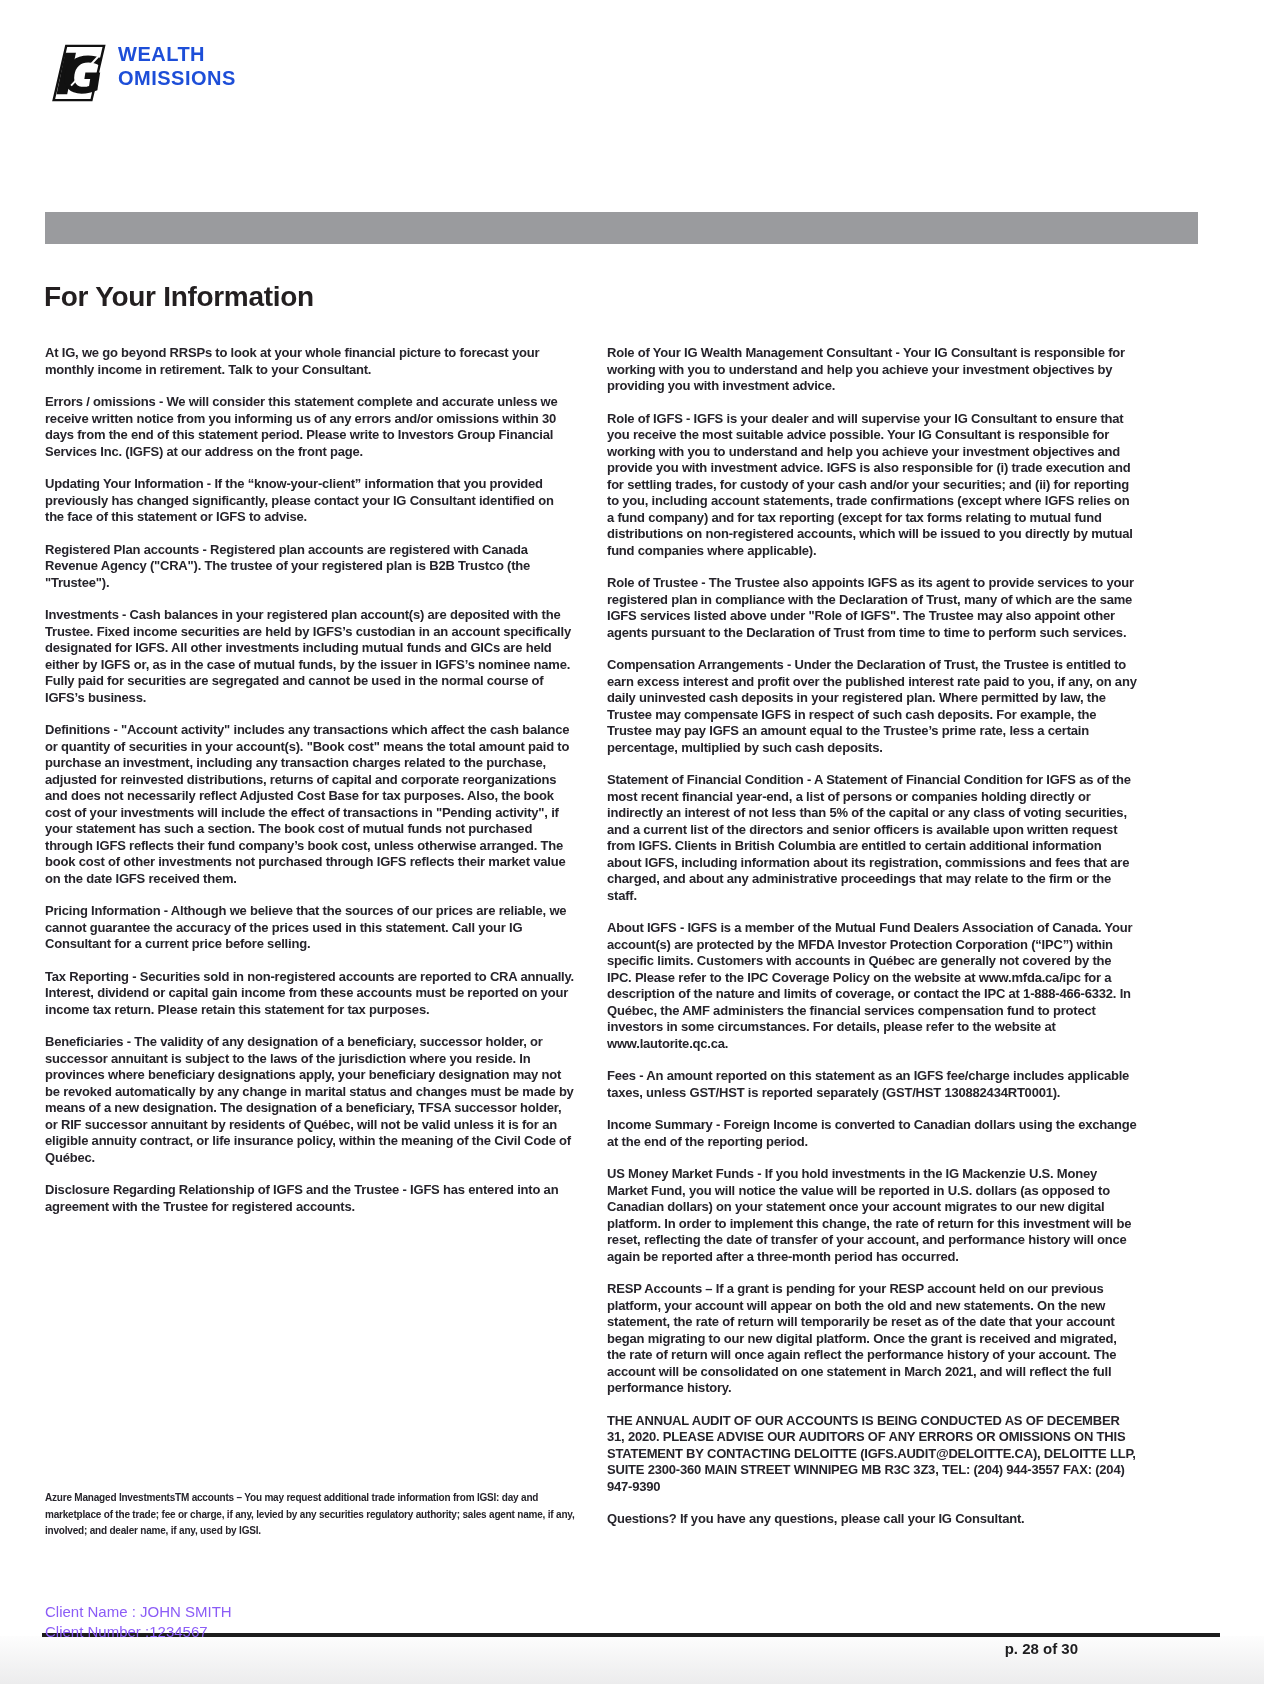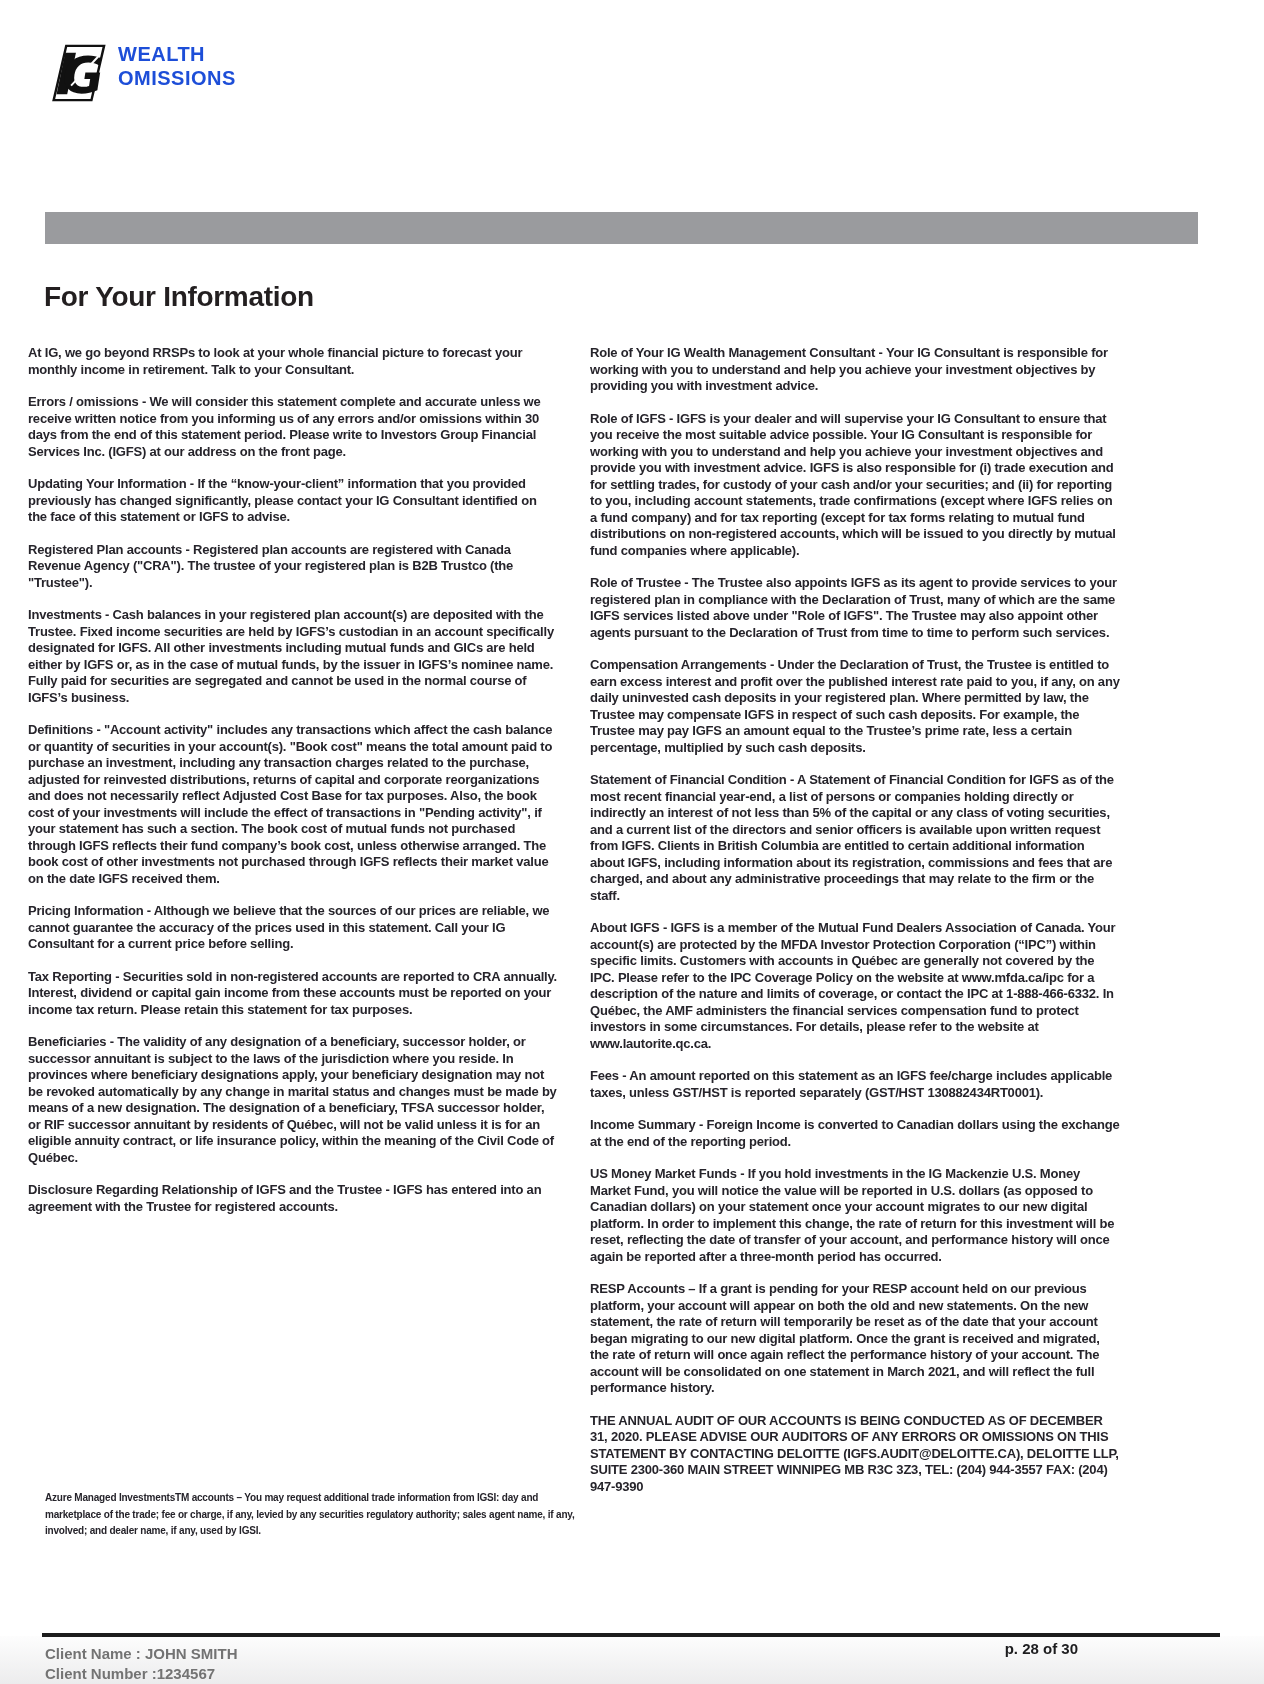--- a/index.html
+++ b/index.html
@@ -20,21 +20,21 @@
   }
   .divider-bar{
     position:absolute;left:45px;top:212px;width:1153px;height:32px;
     background:#9a9b9e;
   }
   .page-title{
     position:absolute;left:44px;top:262px;
     font-size:28px;font-weight:bold;color:#231f20;letter-spacing:-0.3px;
   }
   .columns{
-    position:absolute;left:28px;top:345px;width:1092px;
+    position:absolute;left:45px;top:345px;width:1092px;
     display:flex;gap:32px;justify-content:space-between;
   }
   .col{width:530px;}
   .para{
     margin:0 0 16px 0;
     font-size:13px;line-height:16.5px;font-weight:bold;
     letter-spacing:-0.2px;color:#26242b;
     text-align:left;
   }
   .azure-note{
@@ -44,22 +44,22 @@
   }
   .footer-bg{
     position:absolute;left:0;right:0;top:1636px;height:48px;
     background:linear-gradient(180deg,#fdfdfd 0%,#ececed 100%);
   }
   .footer-line{
     position:absolute;left:42px;top:1633px;width:1178px;height:4px;
     background:#1c1c1c;
   }
   .footer-client{
-    position:absolute;left:45px;top:1644px;
-    font-size:15px;line-height:20px;font-weight:bold;color:#737373;
+    position:absolute;left:45px;top:1602px;
+    font-size:15px;line-height:20px;font-weight:normal;color:#8b5cf6;
   }
   .footer-page{
     position:absolute;right:186px;top:1640px;
     font-size:15px;font-weight:bold;color:#1d1d1f;
   }
 </style>
 </head>
 <body>
 
 <div class="page">
@@ -100,20 +100,21 @@
         <p class="para">Role of IGFS - IGFS is your dealer and will supervise your IG Consultant to ensure that you receive the most suitable advice possible. Your IG Consultant is responsible for working with you to understand and help you achieve your investment objectives and provide you with investment advice. IGFS is also responsible for (i) trade execution and for settling trades, for custody of your cash and/or your securities; and (ii) for reporting to you, including account statements, trade confirmations (except where IGFS relies on a fund company) and for tax reporting (except for tax forms relating to mutual fund distributions on non-registered accounts, which will be issued to you directly by mutual fund companies where applicable).</p>
         <p class="para">Role of Trustee - The Trustee also appoints IGFS as its agent to provide services to your registered plan in compliance with the Declaration of Trust, many of which are the same IGFS services listed above under "Role of IGFS". The Trustee may also appoint other agents pursuant to the Declaration of Trust from time to time to perform such services.</p>
         <p class="para">Compensation Arrangements - Under the Declaration of Trust, the Trustee is entitled to earn excess interest and profit over the published interest rate paid to you, if any, on any daily uninvested cash deposits in your registered plan. Where permitted by law, the Trustee may compensate IGFS in respect of such cash deposits. For example, the Trustee may pay IGFS an amount equal to the Trustee’s prime rate, less a certain percentage, multiplied by such cash deposits.</p>
         <p class="para">Statement of Financial Condition - A Statement of Financial Condition for IGFS as of the most recent financial year-end, a list of persons or companies holding directly or indirectly an interest of not less than 5% of the capital or any class of voting securities, and a current list of the directors and senior officers is available upon written request from IGFS. Clients in British Columbia are entitled to certain additional information about IGFS, including information about its registration, commissions and fees that are charged, and about any administrative proceedings that may relate to the firm or the staff.</p>
         <p class="para">About IGFS - IGFS is a member of the Mutual Fund Dealers Association of Canada. Your account(s) are protected by the MFDA Investor Protection Corporation (“IPC”) within specific limits. Customers with accounts in Québec are generally not covered by the IPC. Please refer to the IPC Coverage Policy on the website at www.mfda.ca/ipc for a description of the nature and limits of coverage, or contact the IPC at 1-888-466-6332. In Québec, the AMF administers the financial services compensation fund to protect investors in some circumstances. For details, please refer to the website at www.lautorite.qc.ca.</p>
         <p class="para">Fees - An amount reported on this statement as an IGFS fee/charge includes applicable taxes, unless GST/HST is reported separately (GST/HST 130882434RT0001).</p>
         <p class="para">Income Summary - Foreign Income is converted to Canadian dollars using the exchange at the end of the reporting period.</p>
         <p class="para">US Money Market Funds - If you hold investments in the IG Mackenzie U.S. Money Market Fund, you will notice the value will be reported in U.S. dollars (as opposed to Canadian dollars) on your statement once your account migrates to our new digital platform. In order to implement this change, the rate of return for this investment will be reset, reflecting the date of transfer of your account, and performance history will once again be reported after a three-month period has occurred.</p>
         <p class="para">RESP Accounts – If a grant is pending for your RESP account held on our previous platform, your account will appear on both the old and new statements. On the new statement, the rate of return will temporarily be reset as of the date that your account began migrating to our new digital platform. Once the grant is received and migrated, the rate of return will once again reflect the performance history of your account. The account will be consolidated on one statement in March 2021, and will reflect the full performance history.</p>
         <p class="para">THE ANNUAL AUDIT OF OUR ACCOUNTS IS BEING CONDUCTED AS OF DECEMBER 31, 2020. PLEASE ADVISE OUR AUDITORS OF ANY ERRORS OR OMISSIONS ON THIS STATEMENT BY CONTACTING DELOITTE (IGFS.AUDIT@DELOITTE.CA), DELOITTE LLP, SUITE 2300-360 MAIN STREET WINNIPEG MB R3C 3Z3, TEL: (204) 944-3557 FAX: (204) 947-9390</p>
+        <p class="para">Questions? If you have any questions, please call your IG Consultant.</p>
       </div>
   </div>
 
   <div class="azure-note">Azure Managed InvestmentsTM accounts – You may request additional trade information from IGSI:  day and marketplace of the trade; fee or charge, if any, levied by any securities regulatory authority; sales agent name, if any, involved; and dealer name, if any, used by IGSI.</div>
 
   <div class="footer-bg"></div>
   <div class="footer-line"></div>
   <div class="footer-client">
     <div>Client Name : JOHN SMITH</div>
     <div>Client Number :1234567</div>

